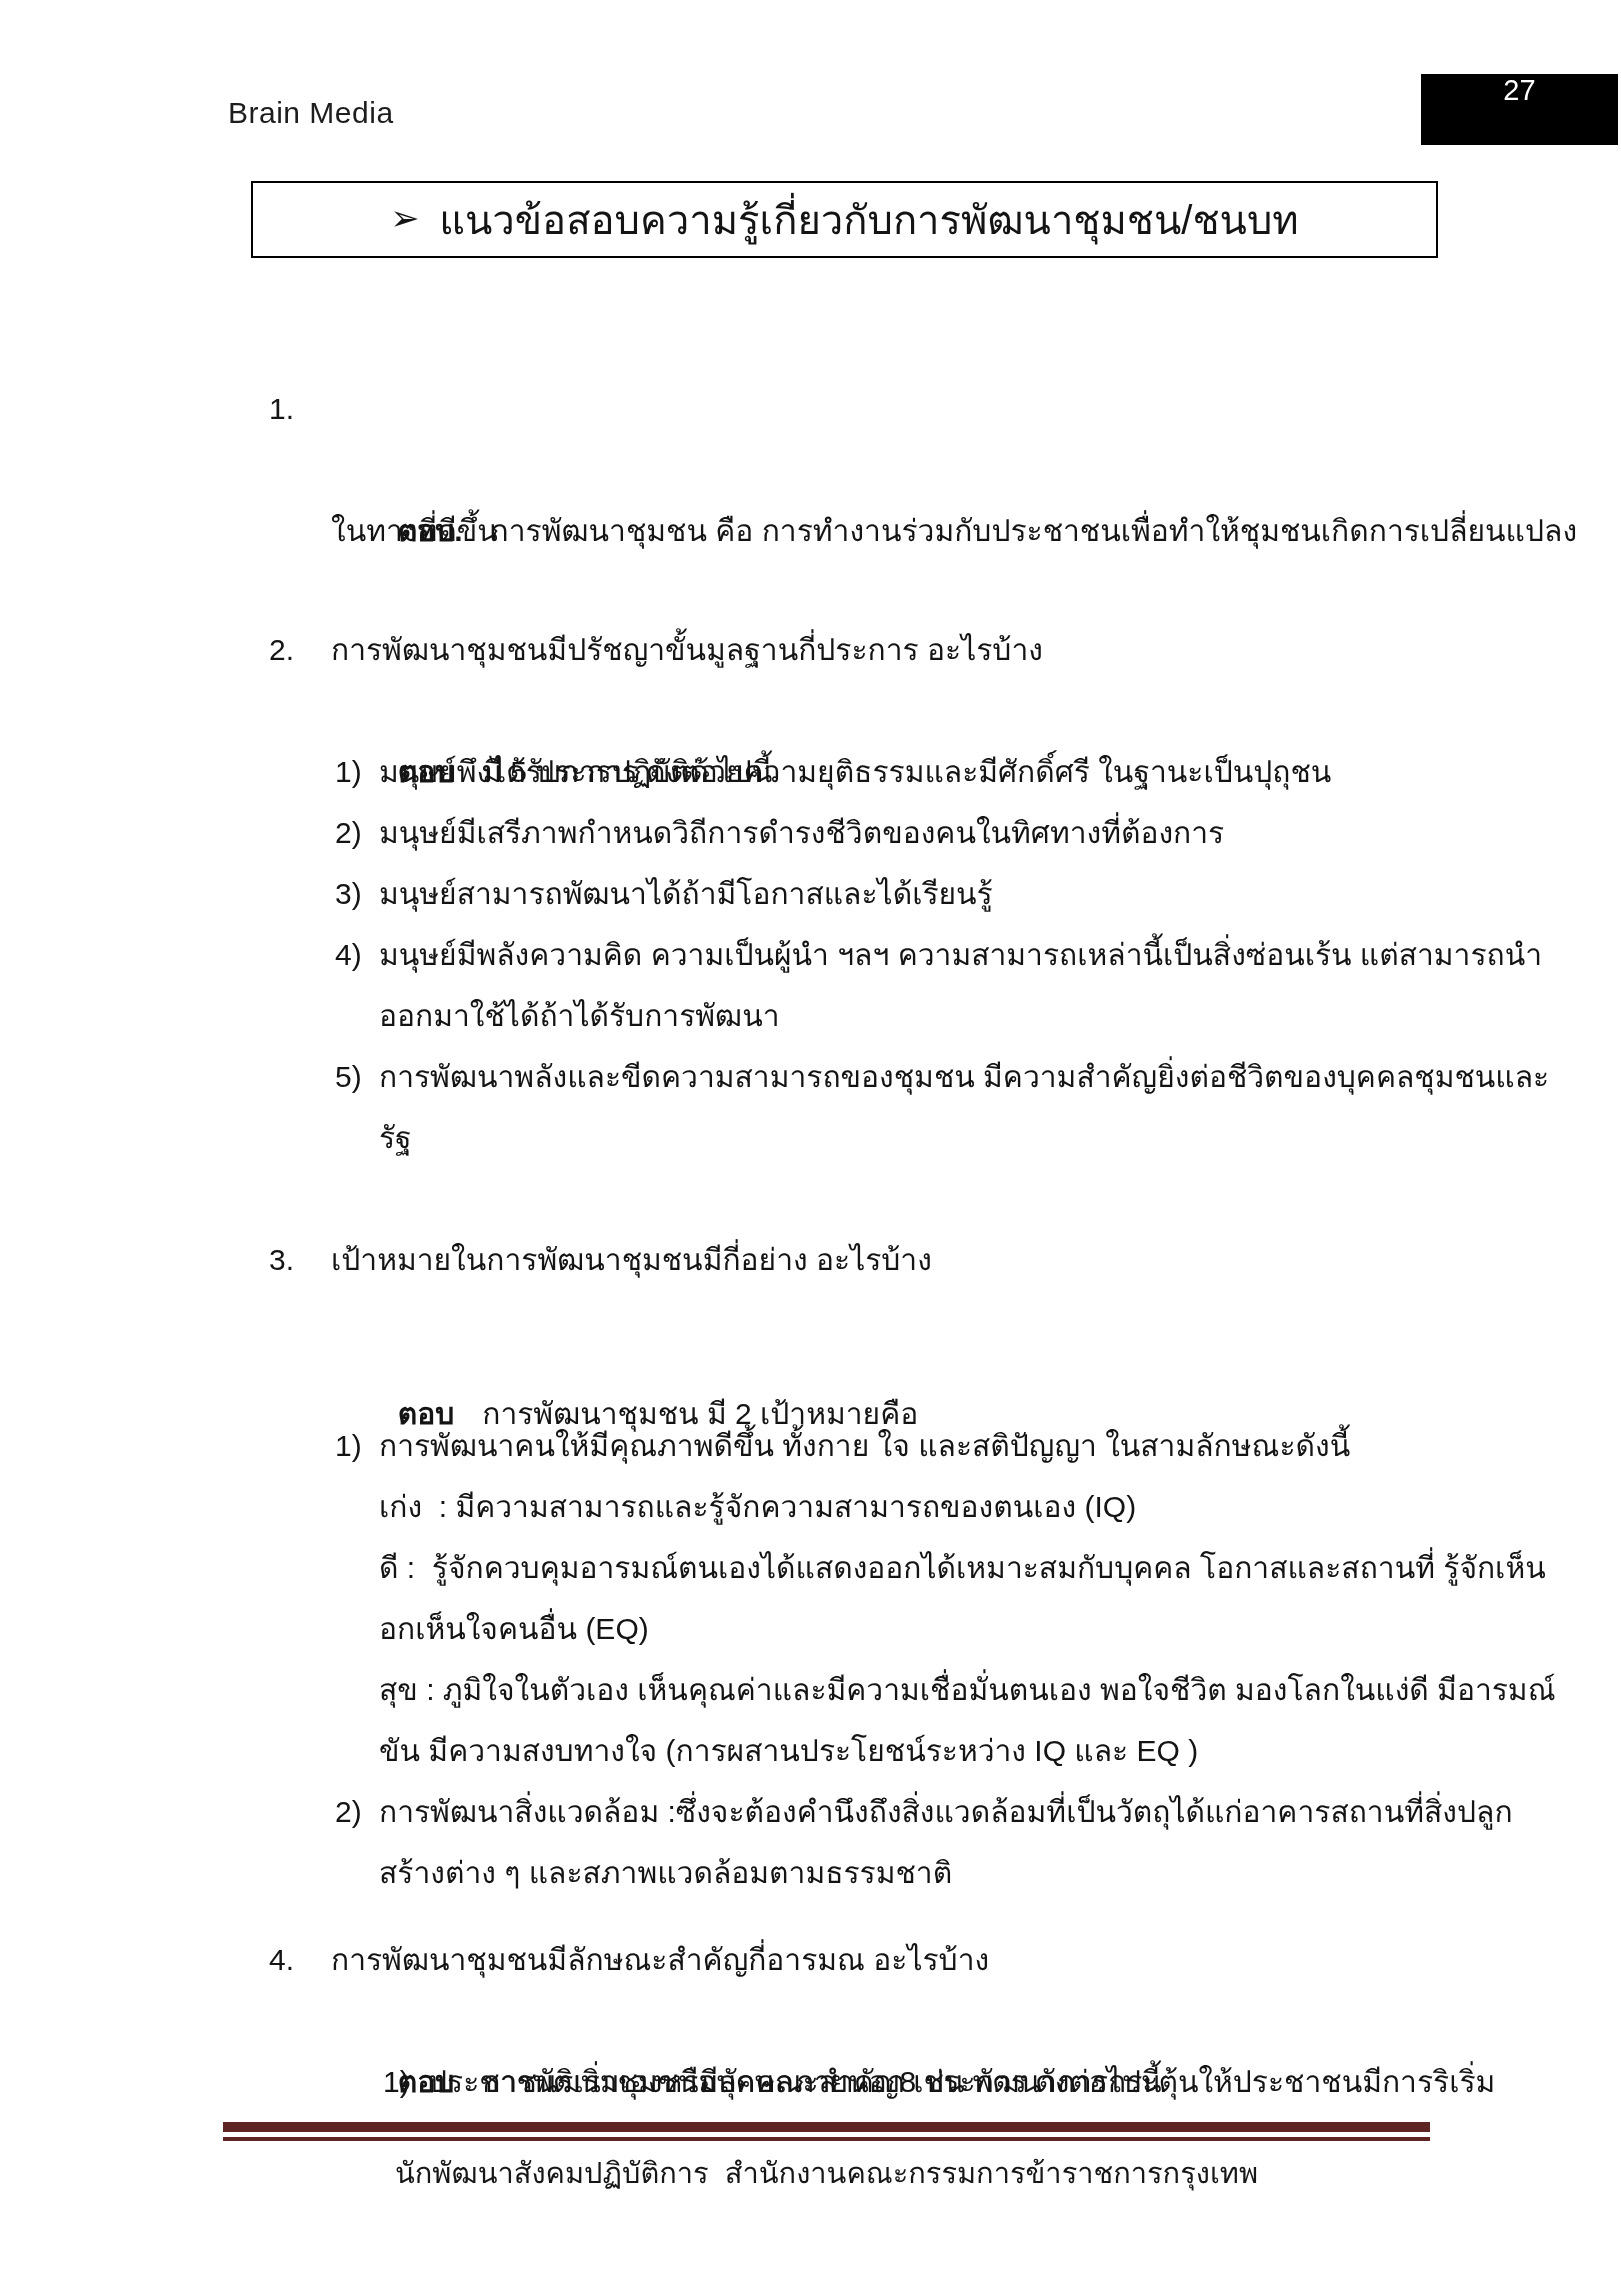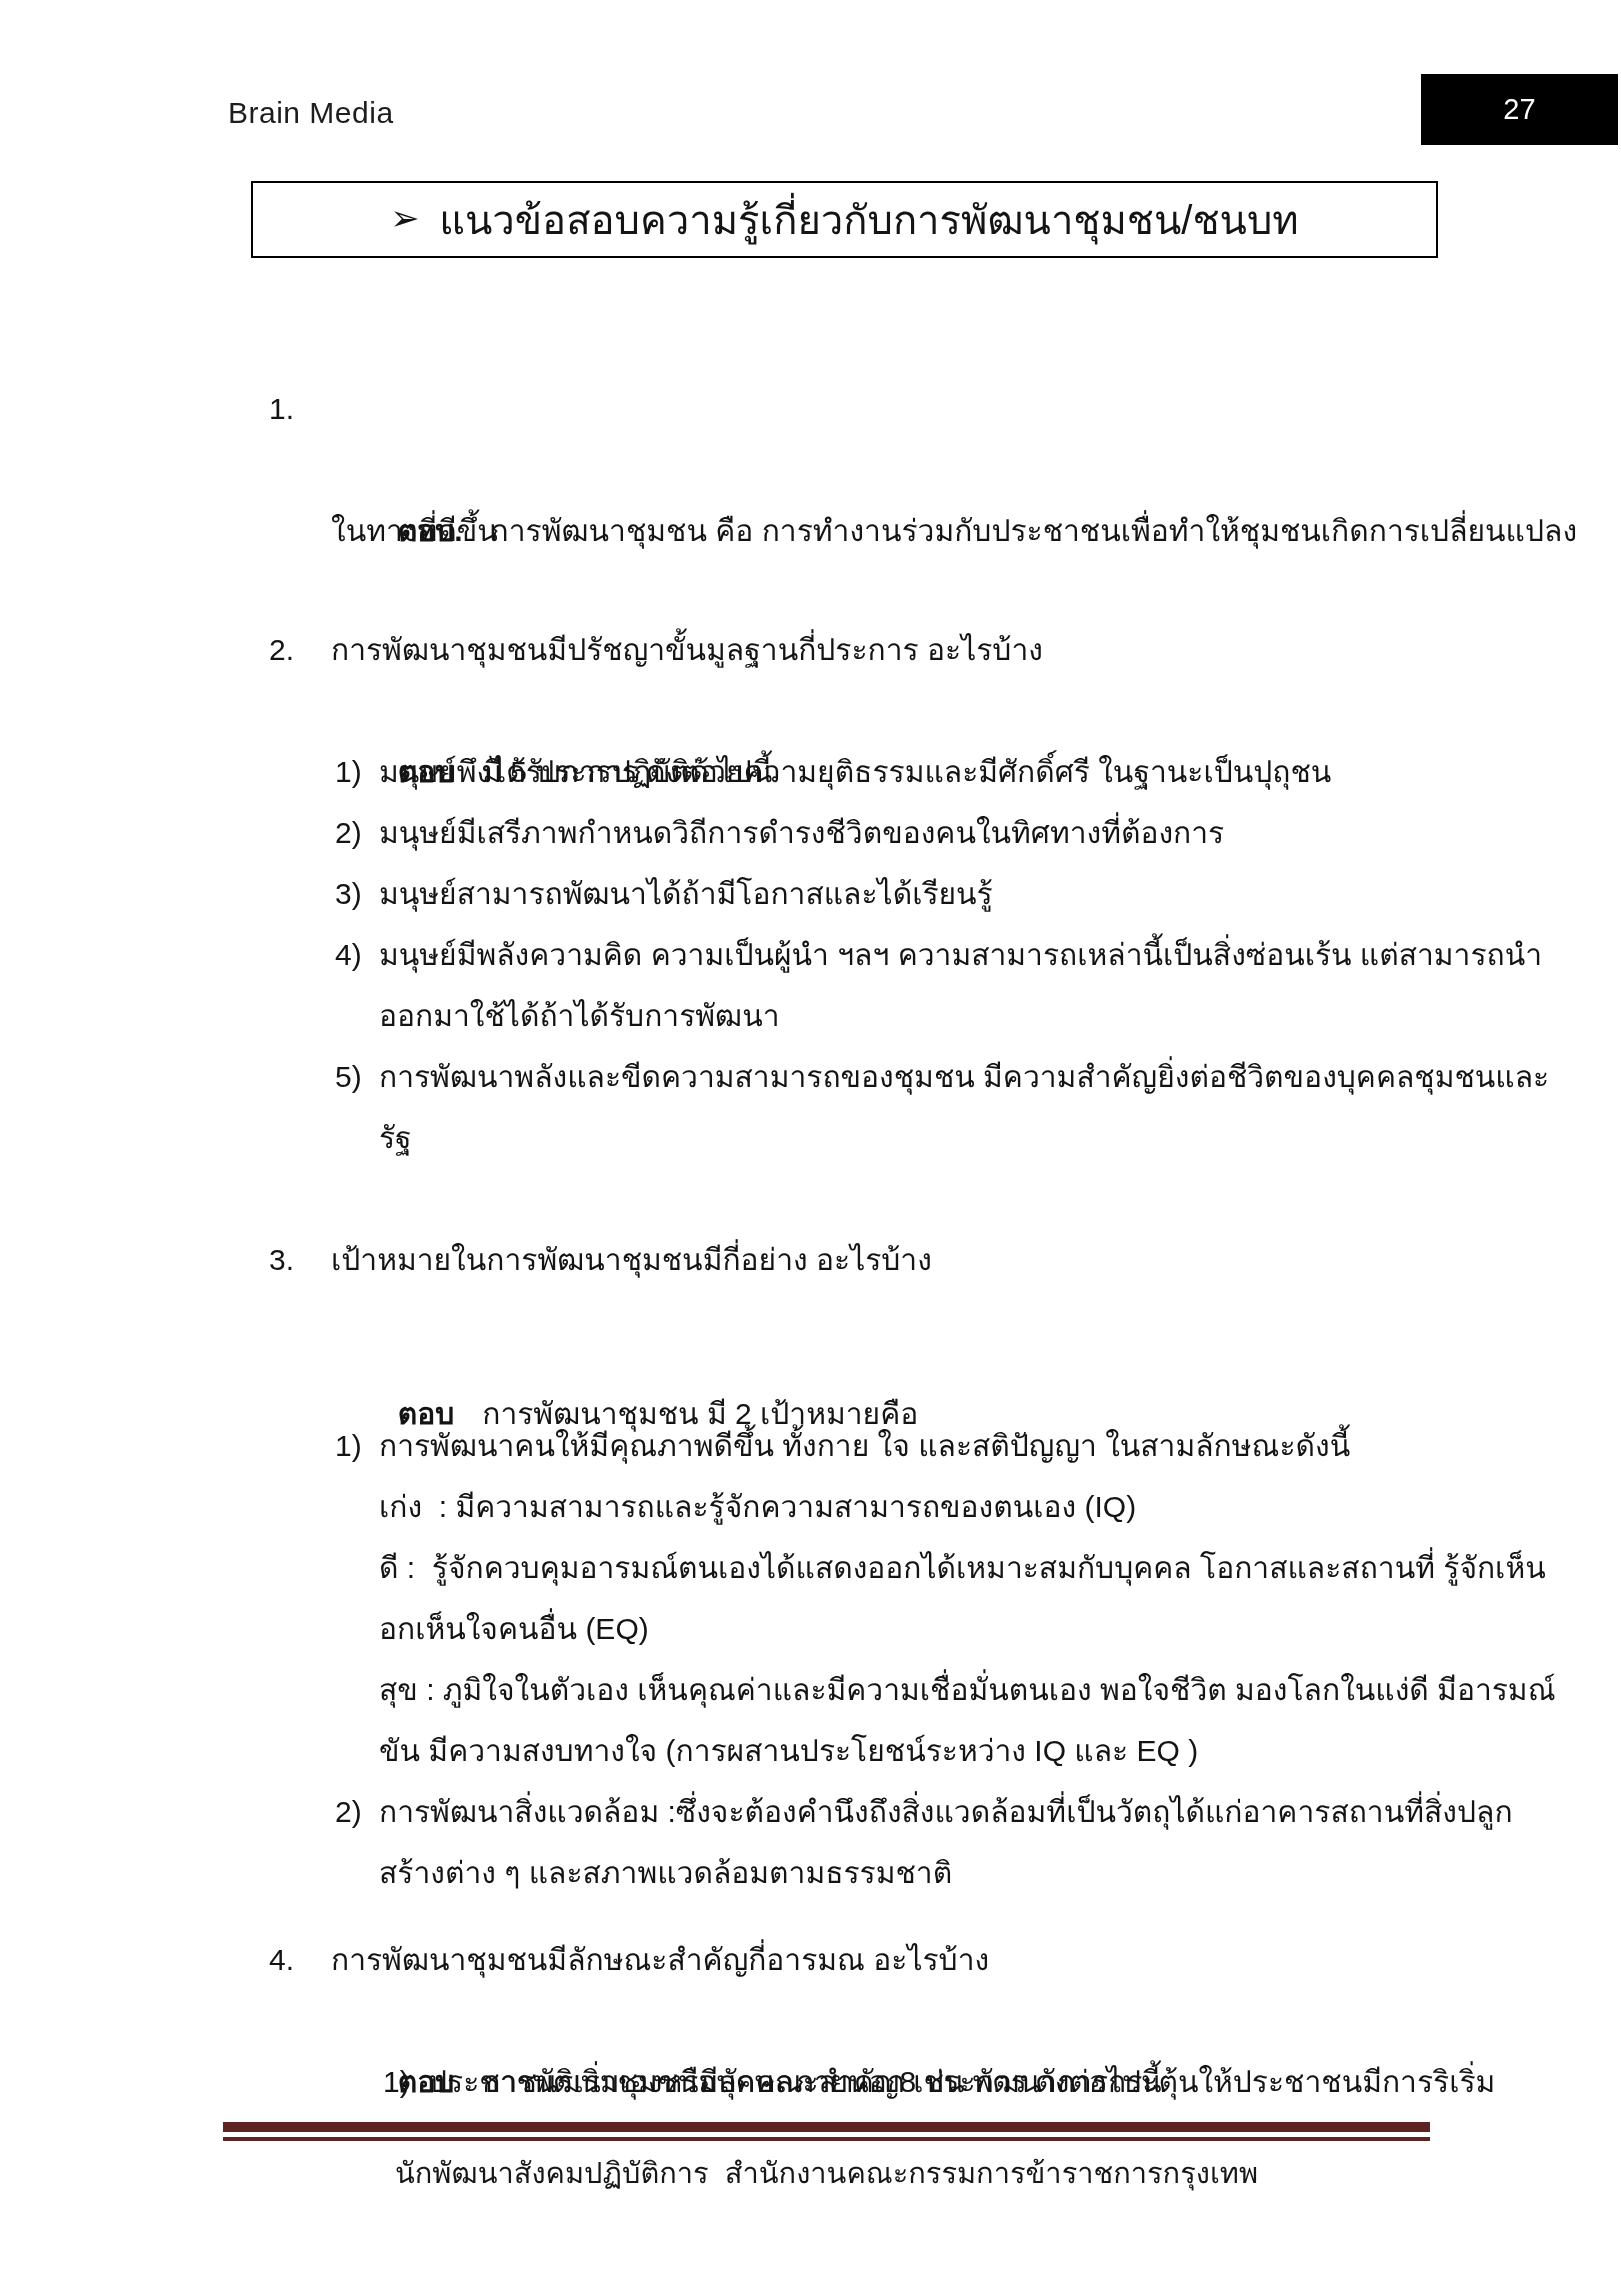--- a/index.html
+++ b/index.html
@@ -15,21 +15,21 @@
 
   
   .brand {
     position: absolute; left: 228px; top: 96px;
     font-size: 30px; letter-spacing: 0.5px; color: #1d1d1d;
   }
   .pagenum-box {
     position: absolute; left: 1421px; top: 74px;
     width: 197px; height: 71px;
     background: #000000; color: #ffffff;
-    display: flex; align-items: center; justify-content: center;
+    display: flex; align-items: flex-start; justify-content: center;
     font-size: 29px;
   }
 
   
   .title-box {
     position: absolute; left: 251px; top: 181px;
     width: 1183px; height: 73px;
     border: 2.9px solid #000000;
     display: flex; align-items: center; justify-content: center;
     gap: 19.6px;

